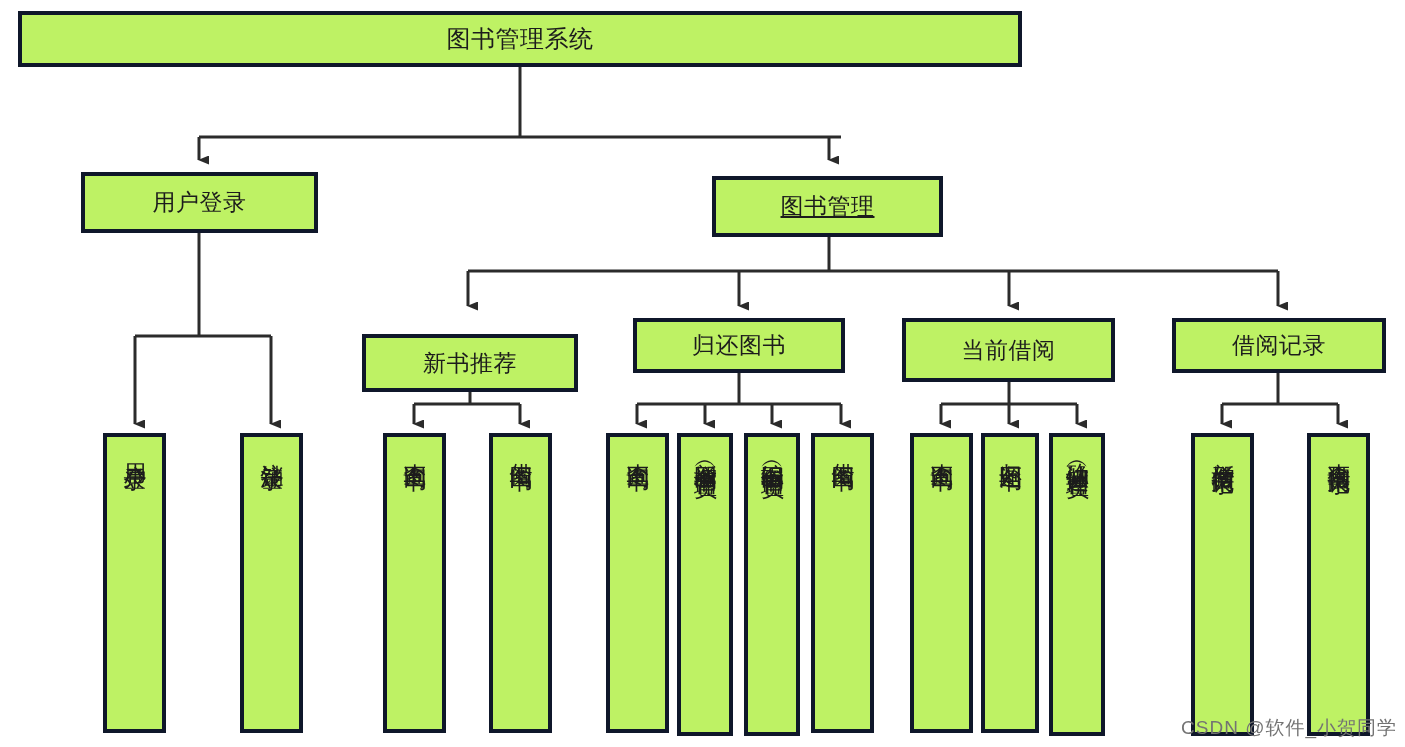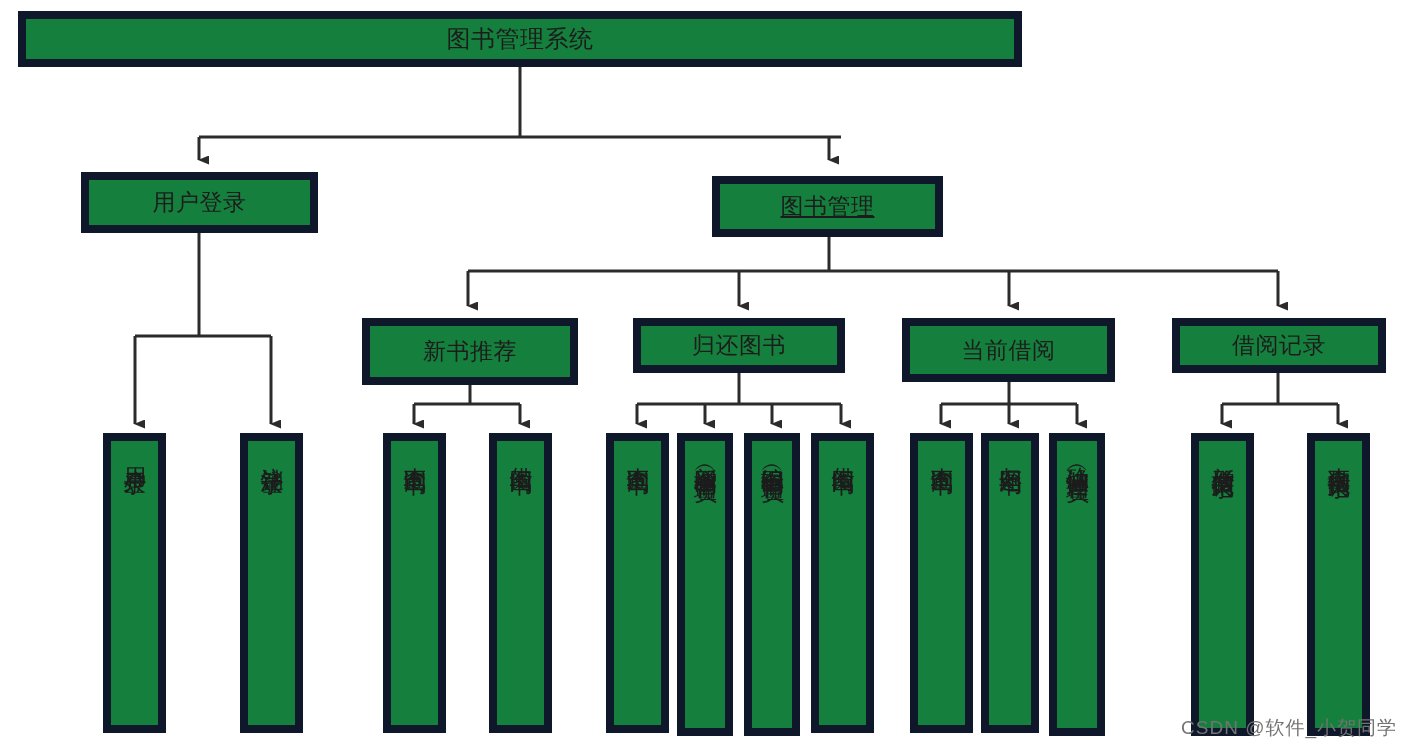--- a/index.html
+++ b/index.html
@@ -21,22 +21,22 @@
     position: absolute;
     left: 0;
     top: 0;
     width: 1405px;
     height: 747px;
     pointer-events: none;
   }
   .node {
     position: absolute;
     box-sizing: border-box;
-    background: #15803d;
-    border: 8px solid #0f172a;
+    background: #bef264;
+    border: 4px solid #0f172a;
     display: flex;
     align-items: center;
     justify-content: center;
     color: #1c1c1c;
   }
   .node.h {
     font-size: 23px;
     letter-spacing: 0.5px;
   }
   .node.v {
@@ -126,21 +126,21 @@
   </div>
 
   <div class="node h" style="left:81px; top:172px; width:237px; height:61px;">
     <span>用户登录</span>
   </div>
 
   <div class="node h" style="left:712px; top:176px; width:231px; height:61px;text-decoration:underline;">
     <span>图书管理</span>
   </div>
 
-  <div class="node h" style="left:362px; top:318px; width:216px; height:67px;">
+  <div class="node h" style="left:362px; top:334px; width:216px; height:58px;">
     <span>新书推荐</span>
   </div>
 
   <div class="node h" style="left:633px; top:318px; width:212px; height:55px;">
     <span>归还图书</span>
   </div>
 
   <div class="node h" style="left:902px; top:318px; width:213px; height:64px;">
     <span>当前借阅</span>
   </div>

